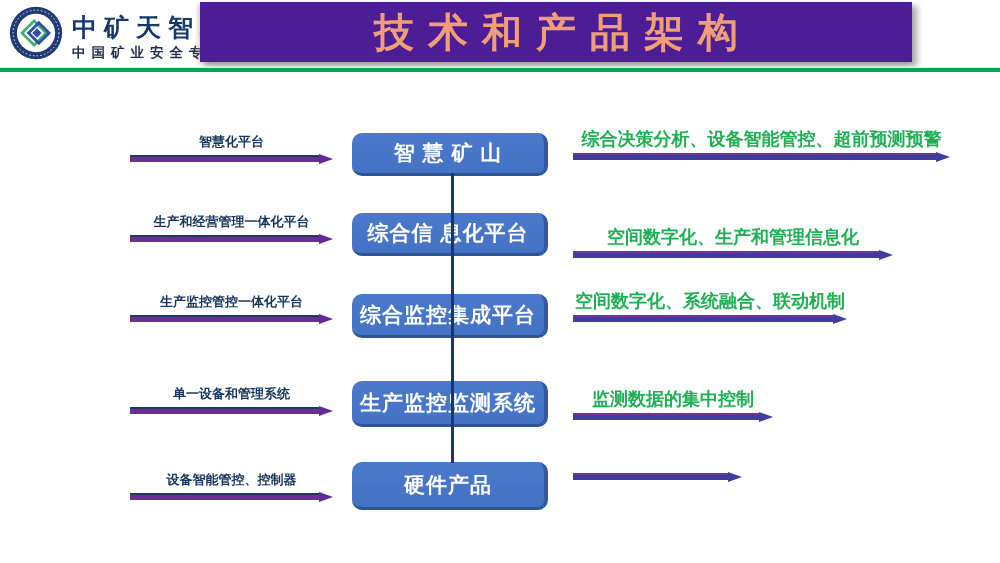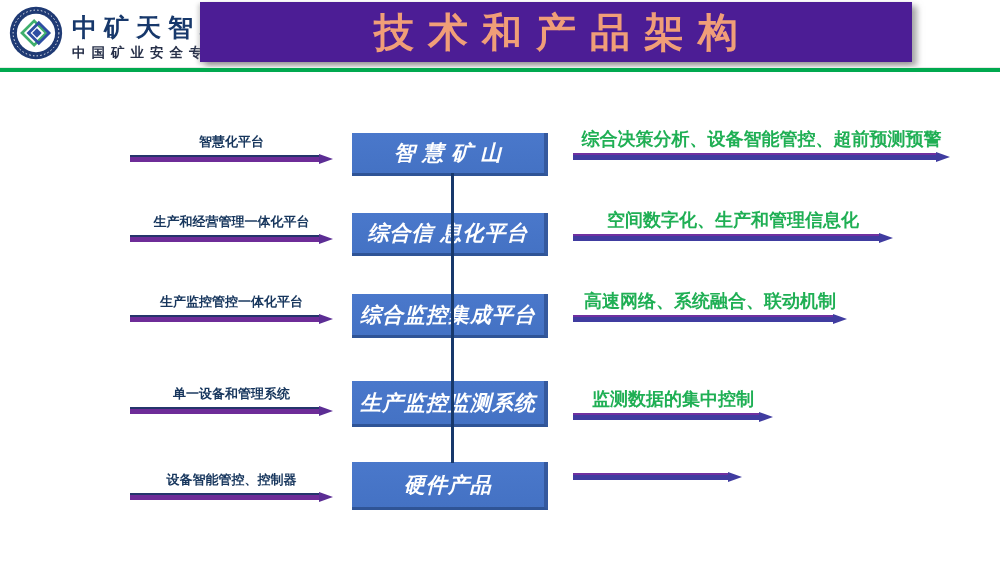--- a/index.html
+++ b/index.html
@@ -33,27 +33,27 @@
   .arrow .shaft{position:absolute;left:0;right:11px;top:1px;height:7px;display:block;}
   .arrow::after{content:"";position:absolute;right:0;top:0;width:0;height:0;
                 border-top:5px solid transparent;border-bottom:5px solid transparent;}
   .larrow .shaft{background:linear-gradient(180deg,#24356b 0 2px,#6e2c98 2px 100%);}
   .larrow::after{border-left:14px solid #5c2d94;}
   .rarrow .shaft{background:linear-gradient(180deg,#7030a0 0 2px,#403ca0 2px 100%);}
   .rarrow::after{border-left:14px solid #403ca0;}
 
   
   .box{position:absolute;left:352px;width:192px;background:linear-gradient(180deg,#4a78cb,#4472c4);
-       border-right:4px solid #35599e;border-bottom:3px solid #2f5496;border-radius:0;
-       display:flex;align-items:center;justify-content:center;z-index:1;font-style:italic;}
+       border-right:4px solid #35599e;border-bottom:3px solid #2f5496;border-radius:10px;
+       display:flex;align-items:center;justify-content:center;z-index:1;}
   .box span{color:#ffffff;font-weight:bold;font-size:21px;letter-spacing:1px;white-space:nowrap;}
 
   
   .r1 .lgroup{top:131px}.r1 .box{top:133px;height:40px}.r1 .rgroup{top:129px;width:377px}
-  .r2 .lgroup{top:211px}.r2 .box{top:213px;height:40px}.r2 .rgroup{top:210px;width:320px}
+  .r2 .lgroup{top:211px}.r2 .box{top:213px;height:40px}.r2 .rgroup{top:227px;width:320px}
   .r3 .lgroup{top:291px}.r3 .box{top:294px;height:41px}.r3 .rgroup{top:291px;width:274px}
   .r4 .lgroup{top:383px}.r4 .box{top:381px;height:43px}.r4 .rgroup{top:389px;width:200px}
   .r5 .lgroup{top:469px}.r5 .box{top:462px;height:45px}.r5 .rgroup{top:470px;width:169px}
 </style>
 </head>
 <body>
 
 <div class="slide">
 
   <div class="header">
@@ -120,21 +120,21 @@
       <div class="lgroup">
         <div class="llabel">生产监控管控一体化平台</div>
         <div class="arrow larrow">
             <span class="shaft"></span>
           </div>
       </div>
       <div class="box">
         <span>综合监控集成平台</span>
       </div>
       <div class="rgroup">
-        <div class="rlabel">高速网络、系统融合、联动机制</div>
+        <div class="rlabel">空间数字化、系统融合、联动机制</div>
         <div class="arrow rarrow">
             <span class="shaft"></span>
           </div>
       </div>
     </section>
 
     <section class="row r4">
       <div class="lgroup">
         <div class="llabel">单一设备和管理系统</div>
         <div class="arrow larrow">

